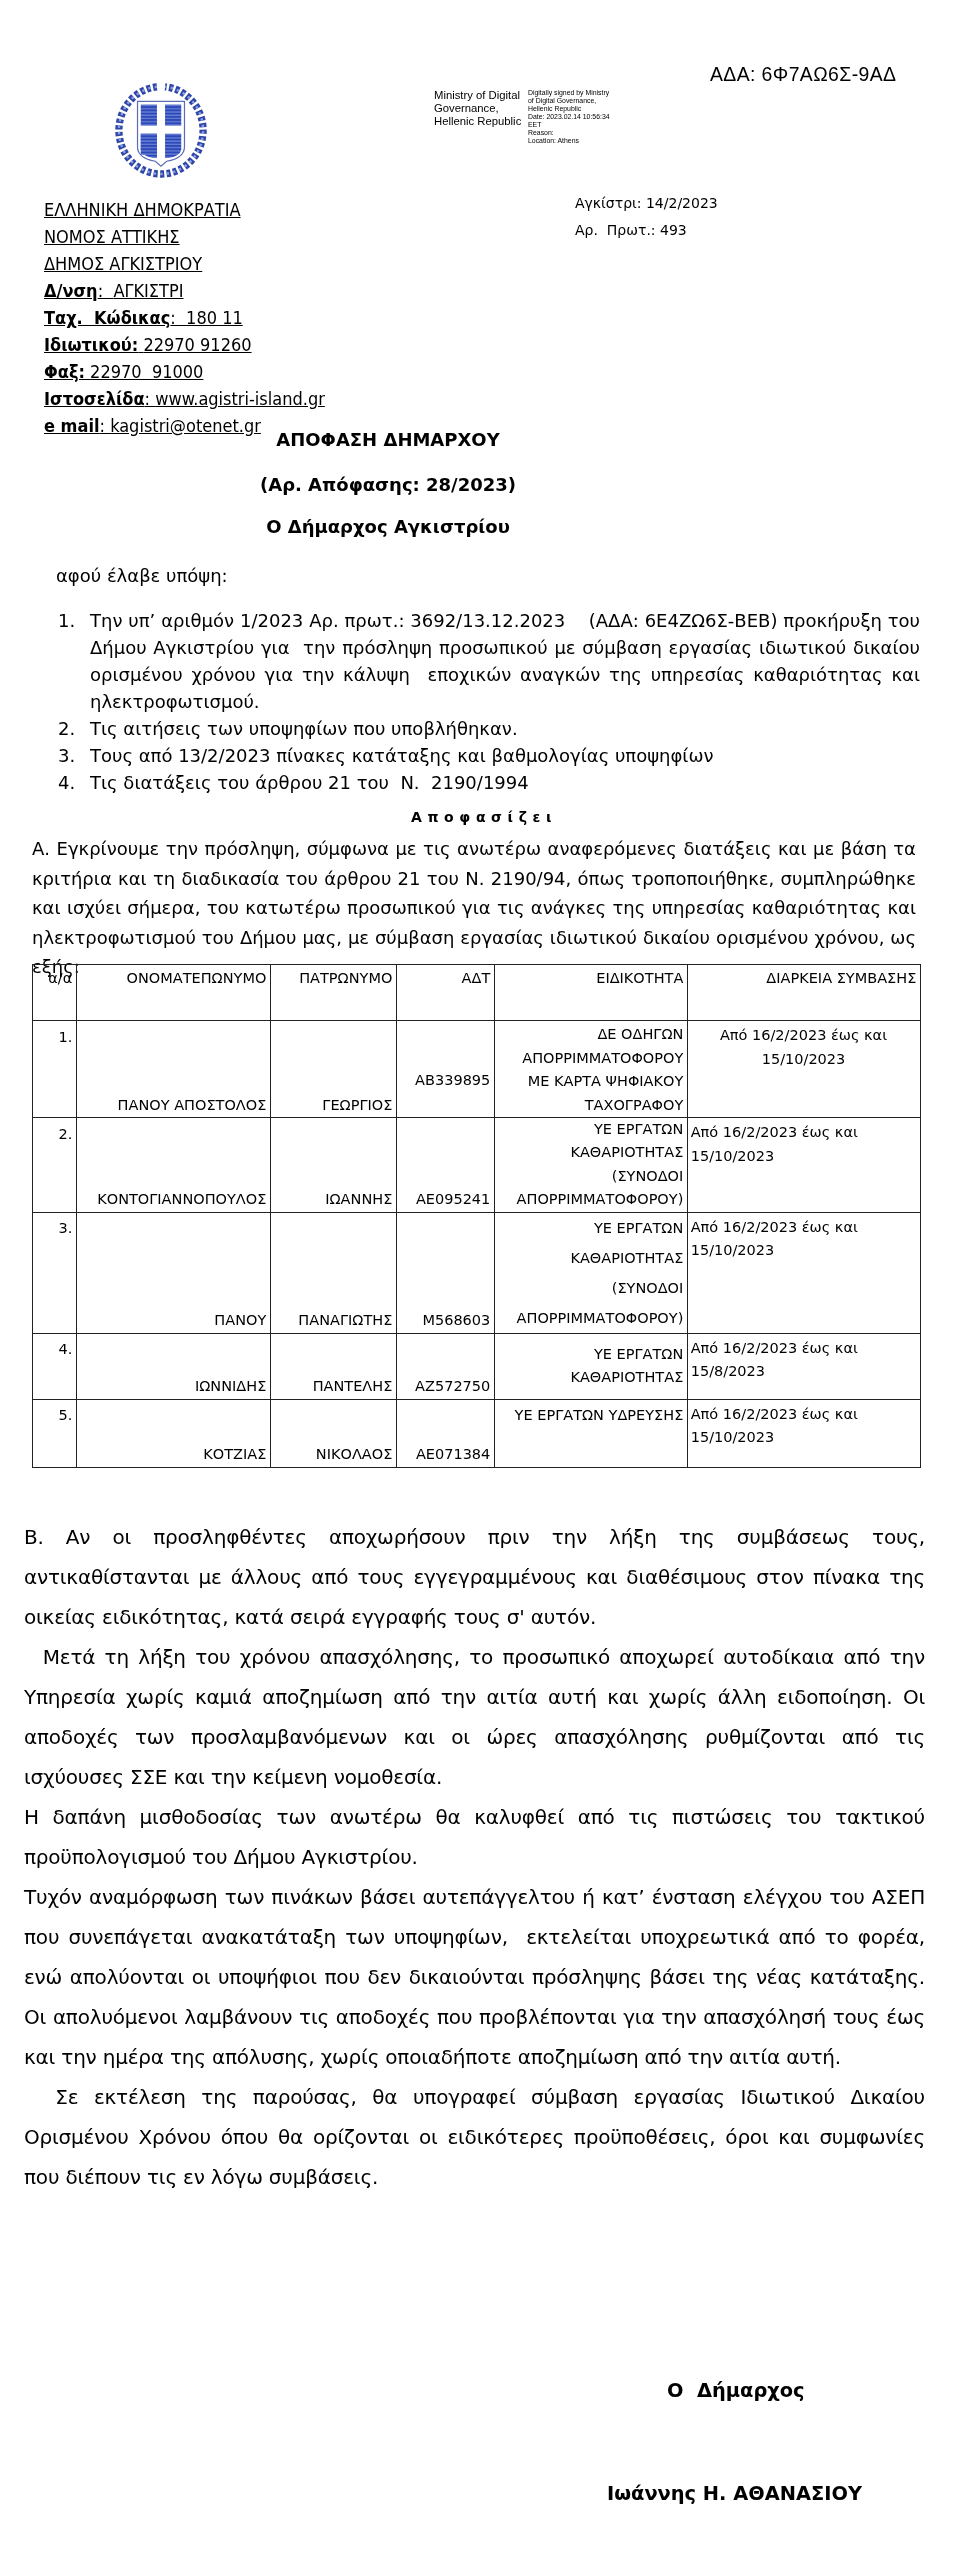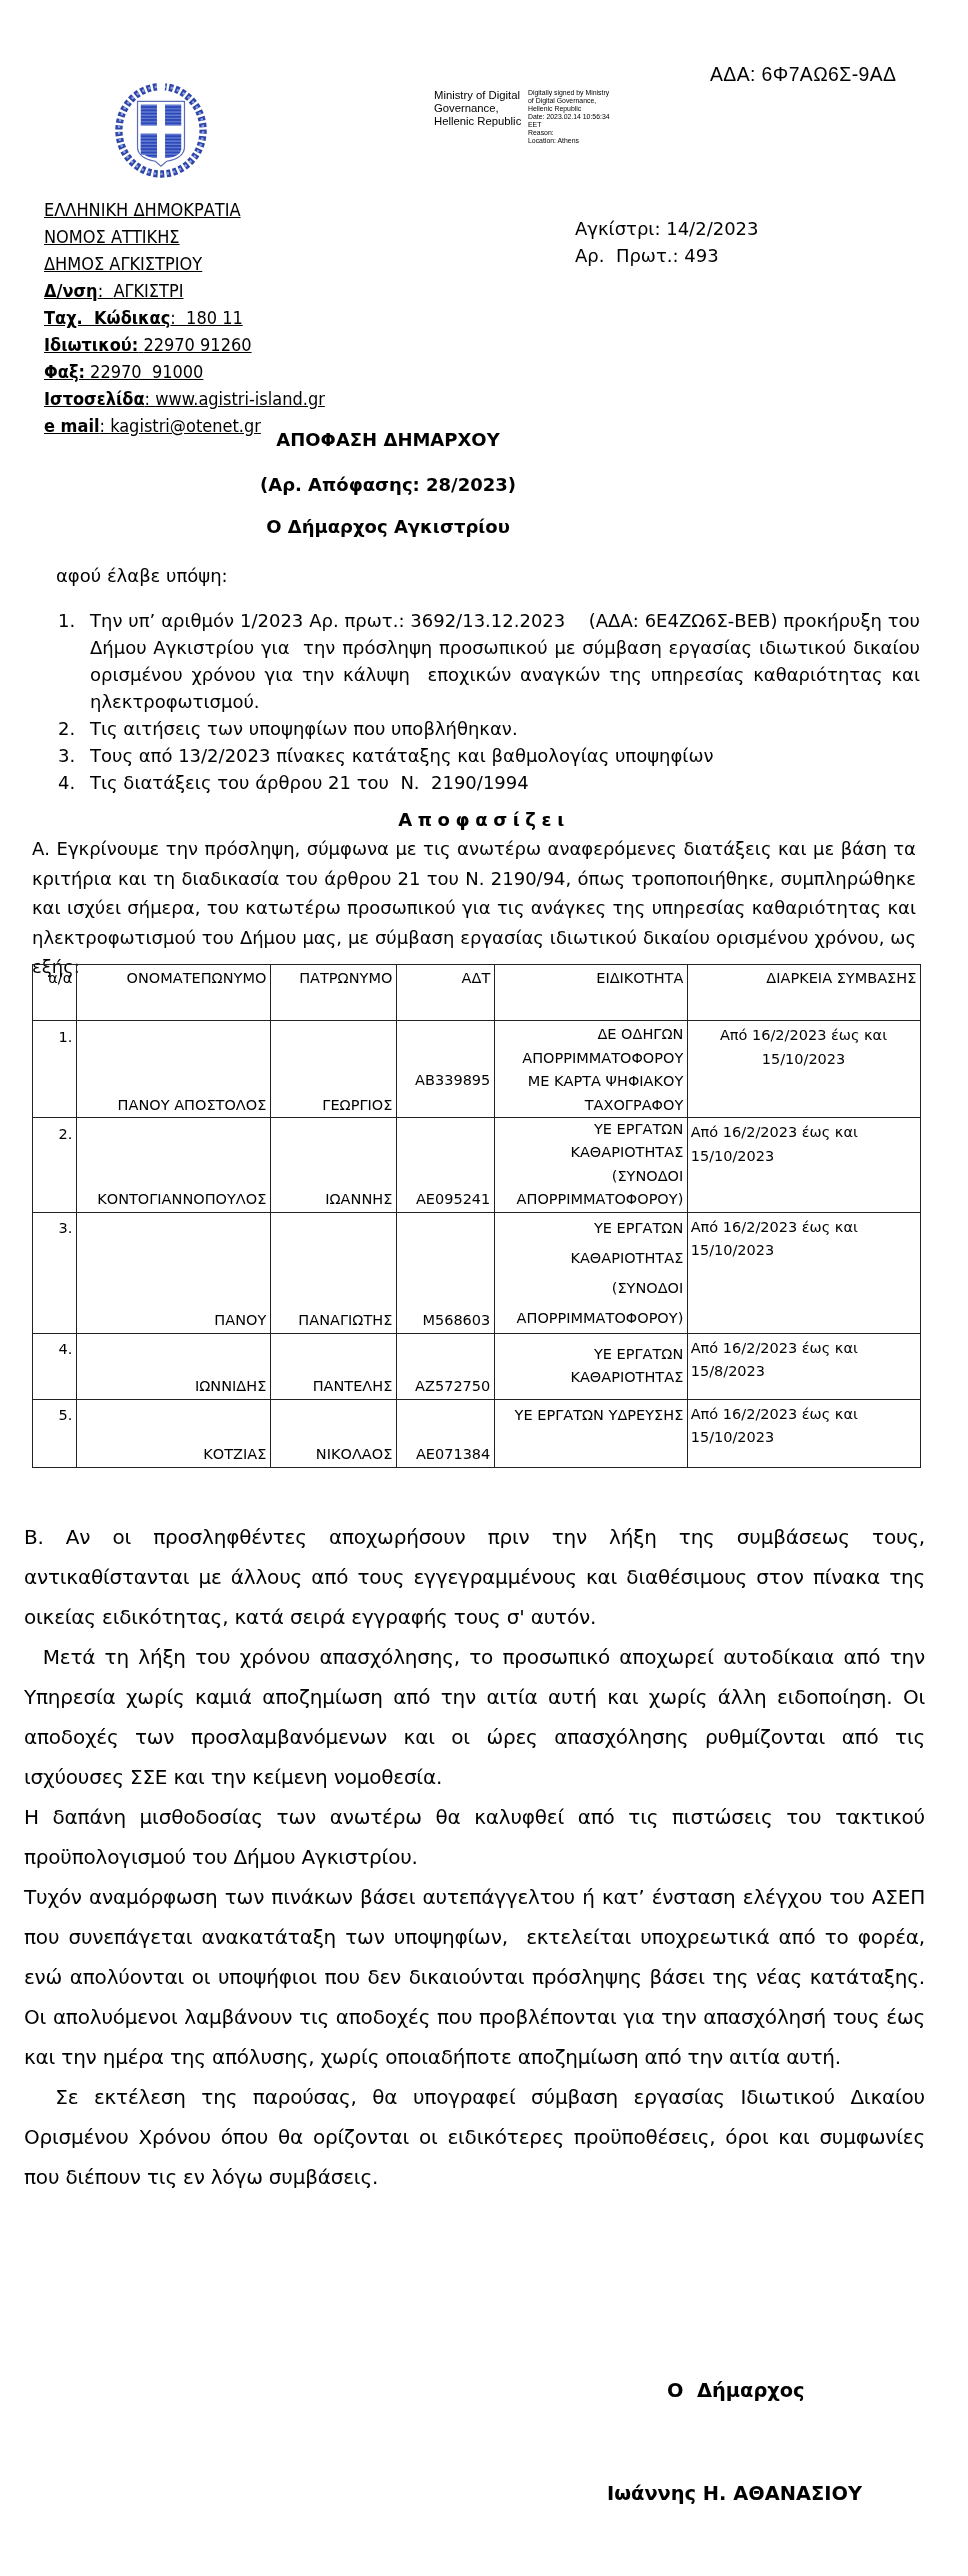--- a/index.html
+++ b/index.html
@@ -11,36 +11,36 @@
     #sig-org { left: 434px; top: 89px; font-family: "Liberation Sans", sans-serif; font-size: 11.3px; line-height: 13px; }
     #sig-details { left: 528px; top: 89px; font-family: "Liberation Sans", sans-serif; font-size: 6.9px; line-height: 8px; }
     #sig-details div { white-space: nowrap; }
 
     #emblem { left: 110px; top: 77px; width: 102px; height: 107px; }
 
     #org { left: 44px; top: 196px; font-size: 18px; line-height: 27px; font-family: "DejaVu Sans Condensed", "DejaVu Sans", sans-serif; text-decoration: underline; }
     #org .u { text-decoration: underline; }
     #org b { font-weight: bold; }
 
-    #ref { left: 575px; top: 215px; font-size: 18px; line-height: 27px; }
+    #ref { left: 575px; top: 190px; font-size: 14px; line-height: 27px; }
 
     .title { left: 0; width: 776px; text-align: center; font-weight: bold; font-size: 18px; }
     #t1 { top: 429px; }
     #t2 { top: 474px; }
     #t3 { top: 516px; }
 
     #intro { left: 56px; top: 565px; font-size: 18px; }
 
     #considerations { left: 58px; top: 607px; width: 862px; font-size: 18px; line-height: 27px; }
     #considerations .item { display: flex; text-align: justify; }
     #considerations .num { width: 32px; flex: 0 0 32px; }
     #considerations .txt { flex: 1; text-align: justify; text-align-last: left; }
     #considerations .item.first .txt { text-align: justify; }
 
-    #decides { left: 0; width: 968px; top: 809px; text-align: center; font-weight: bold; font-size: 18px; letter-spacing: 5.6px; }
+    #decides { left: 0; width: 968px; top: 809px; text-align: center; font-weight: bold; font-size: 14px; letter-spacing: 5.6px; }
 
     #para-a { left: 32px; top: 834px; width: 884px; font-size: 18px; line-height: 29.5px; text-align: justify; }
 
     
     #staff-table { left: 31.5px; top: 964px; width: 889px; border-collapse: collapse; font-size: 14.5px; line-height: 23.4px; }
     #staff-table th, #staff-table td { border: 1.2px solid #222; padding: 0 3.2px; text-align: right; font-weight: normal; }
     #staff-table th { vertical-align: top; padding-top: 1.6px; }
     #staff-table td { vertical-align: bottom; }
     #staff-table td.aa { vertical-align: top; padding-top: 4.8px; }
     #staff-table td.spec { vertical-align: middle; }

